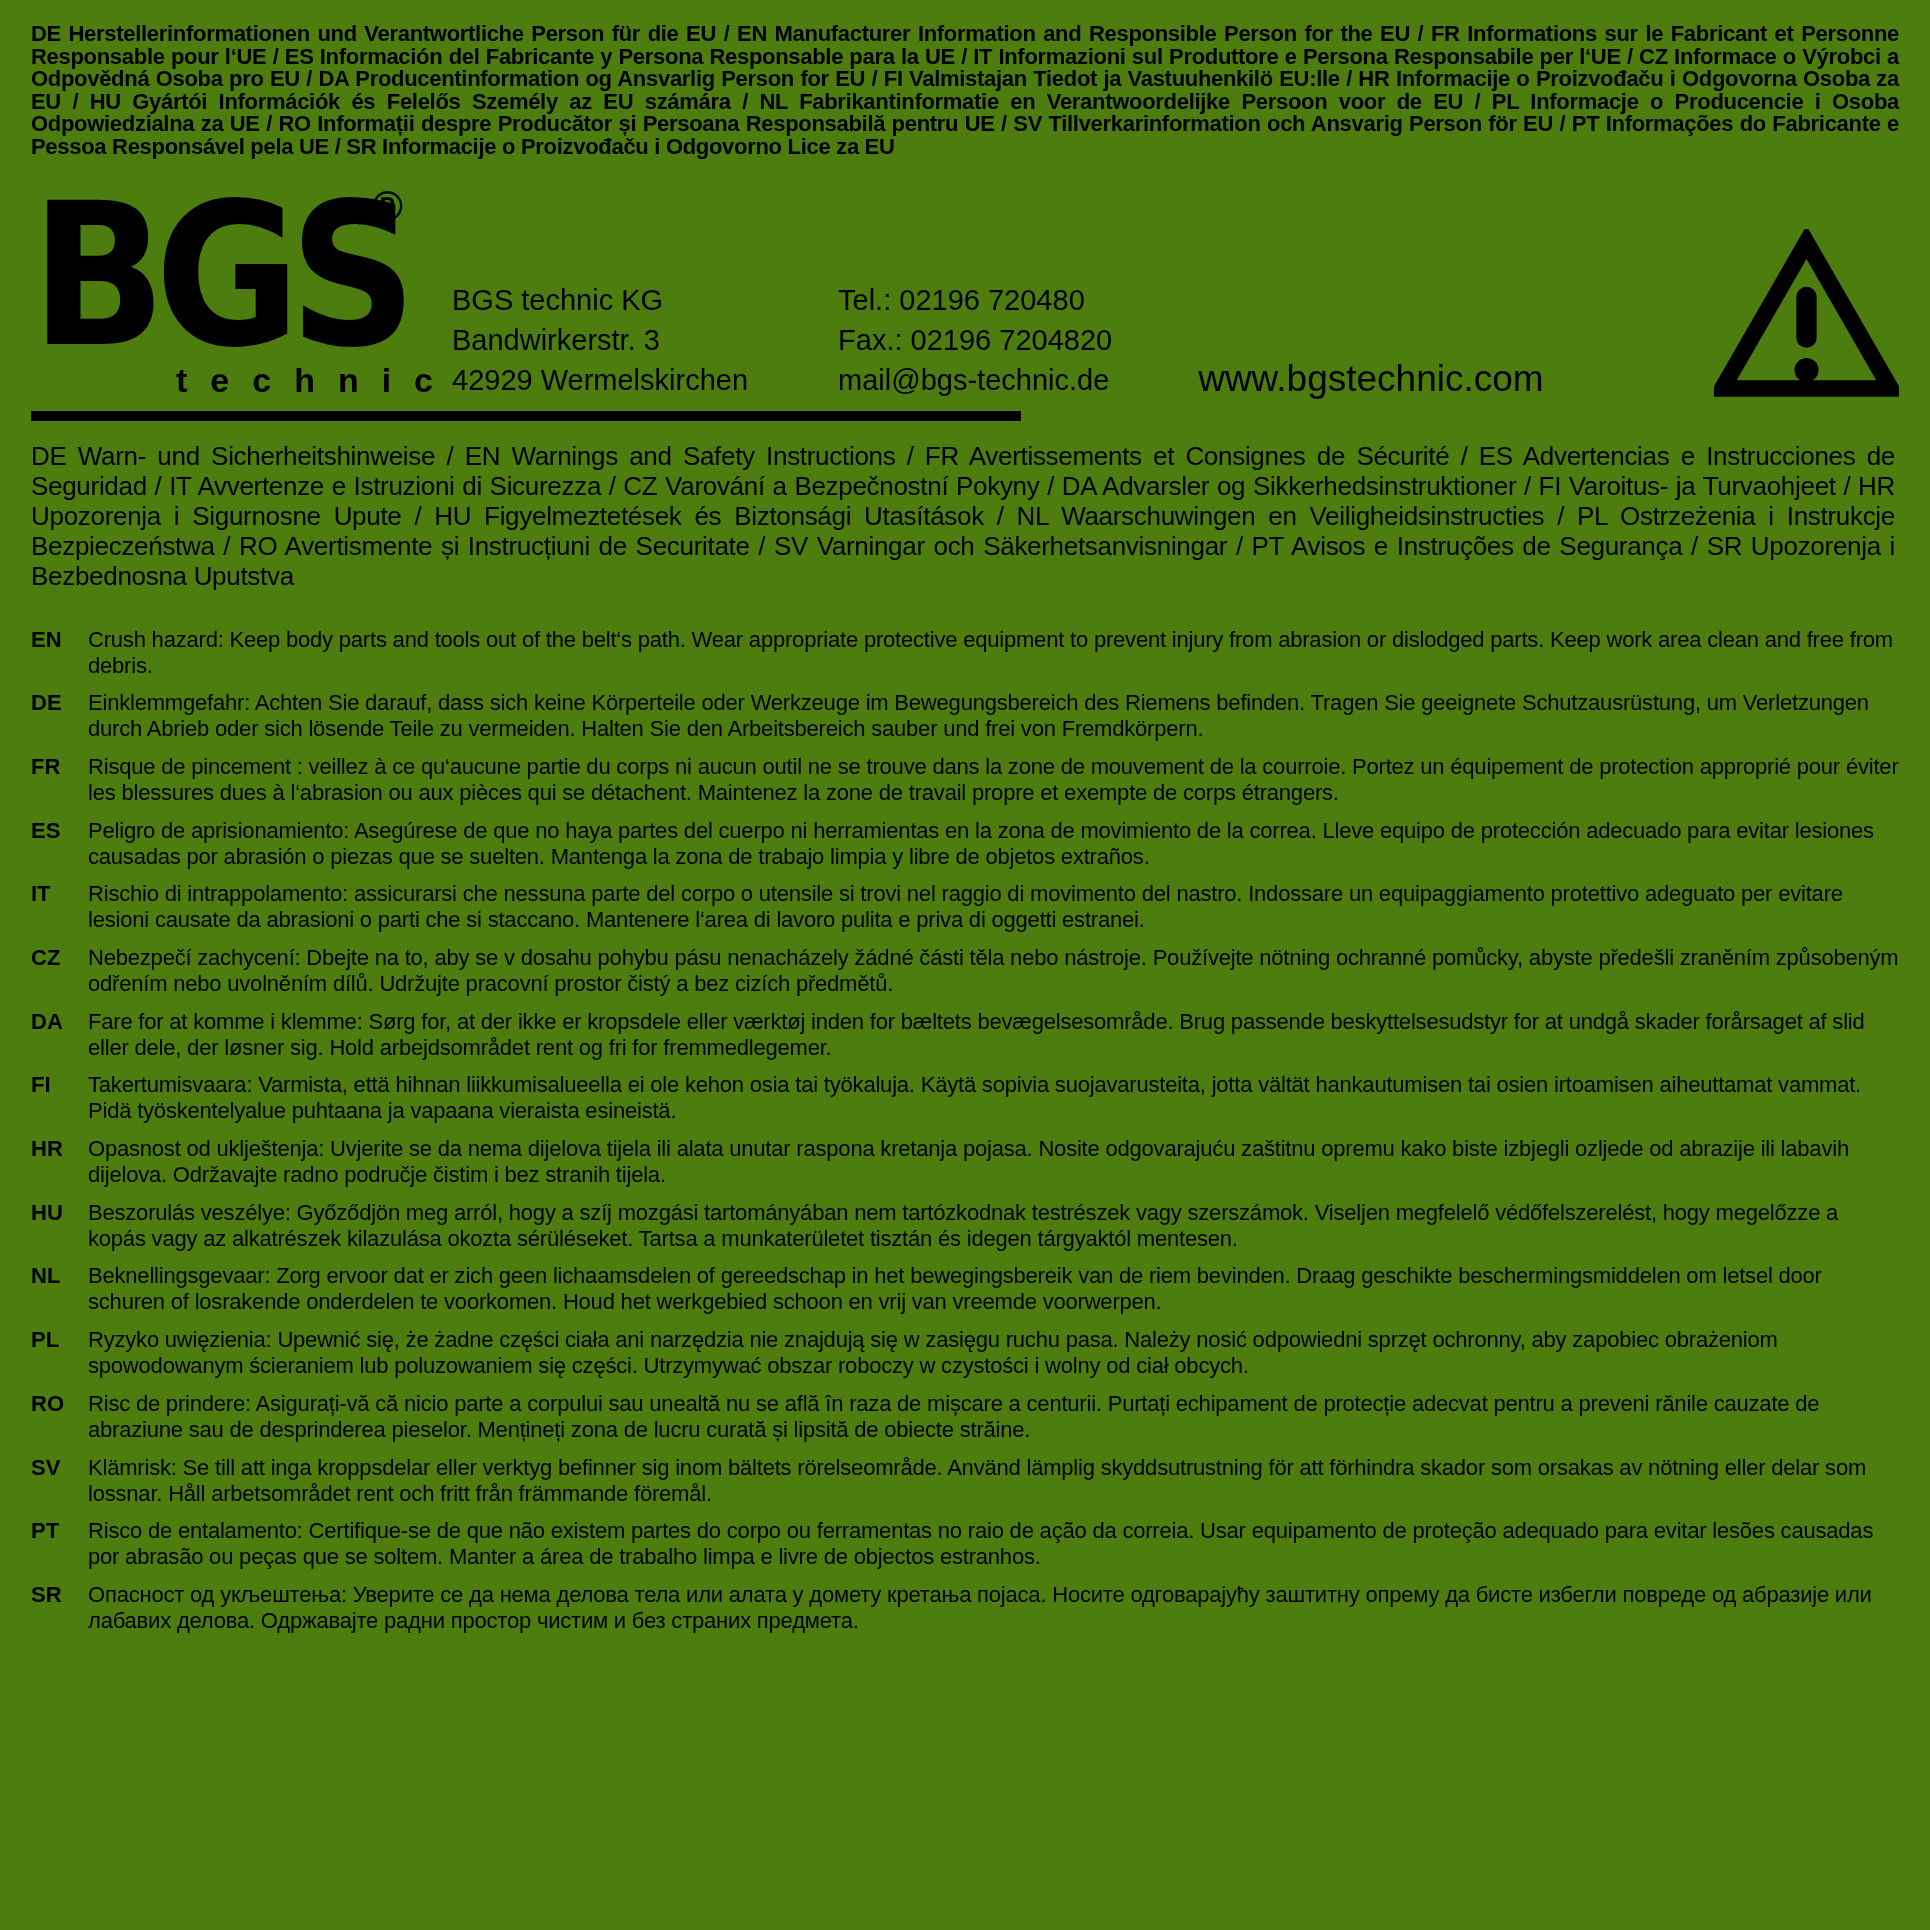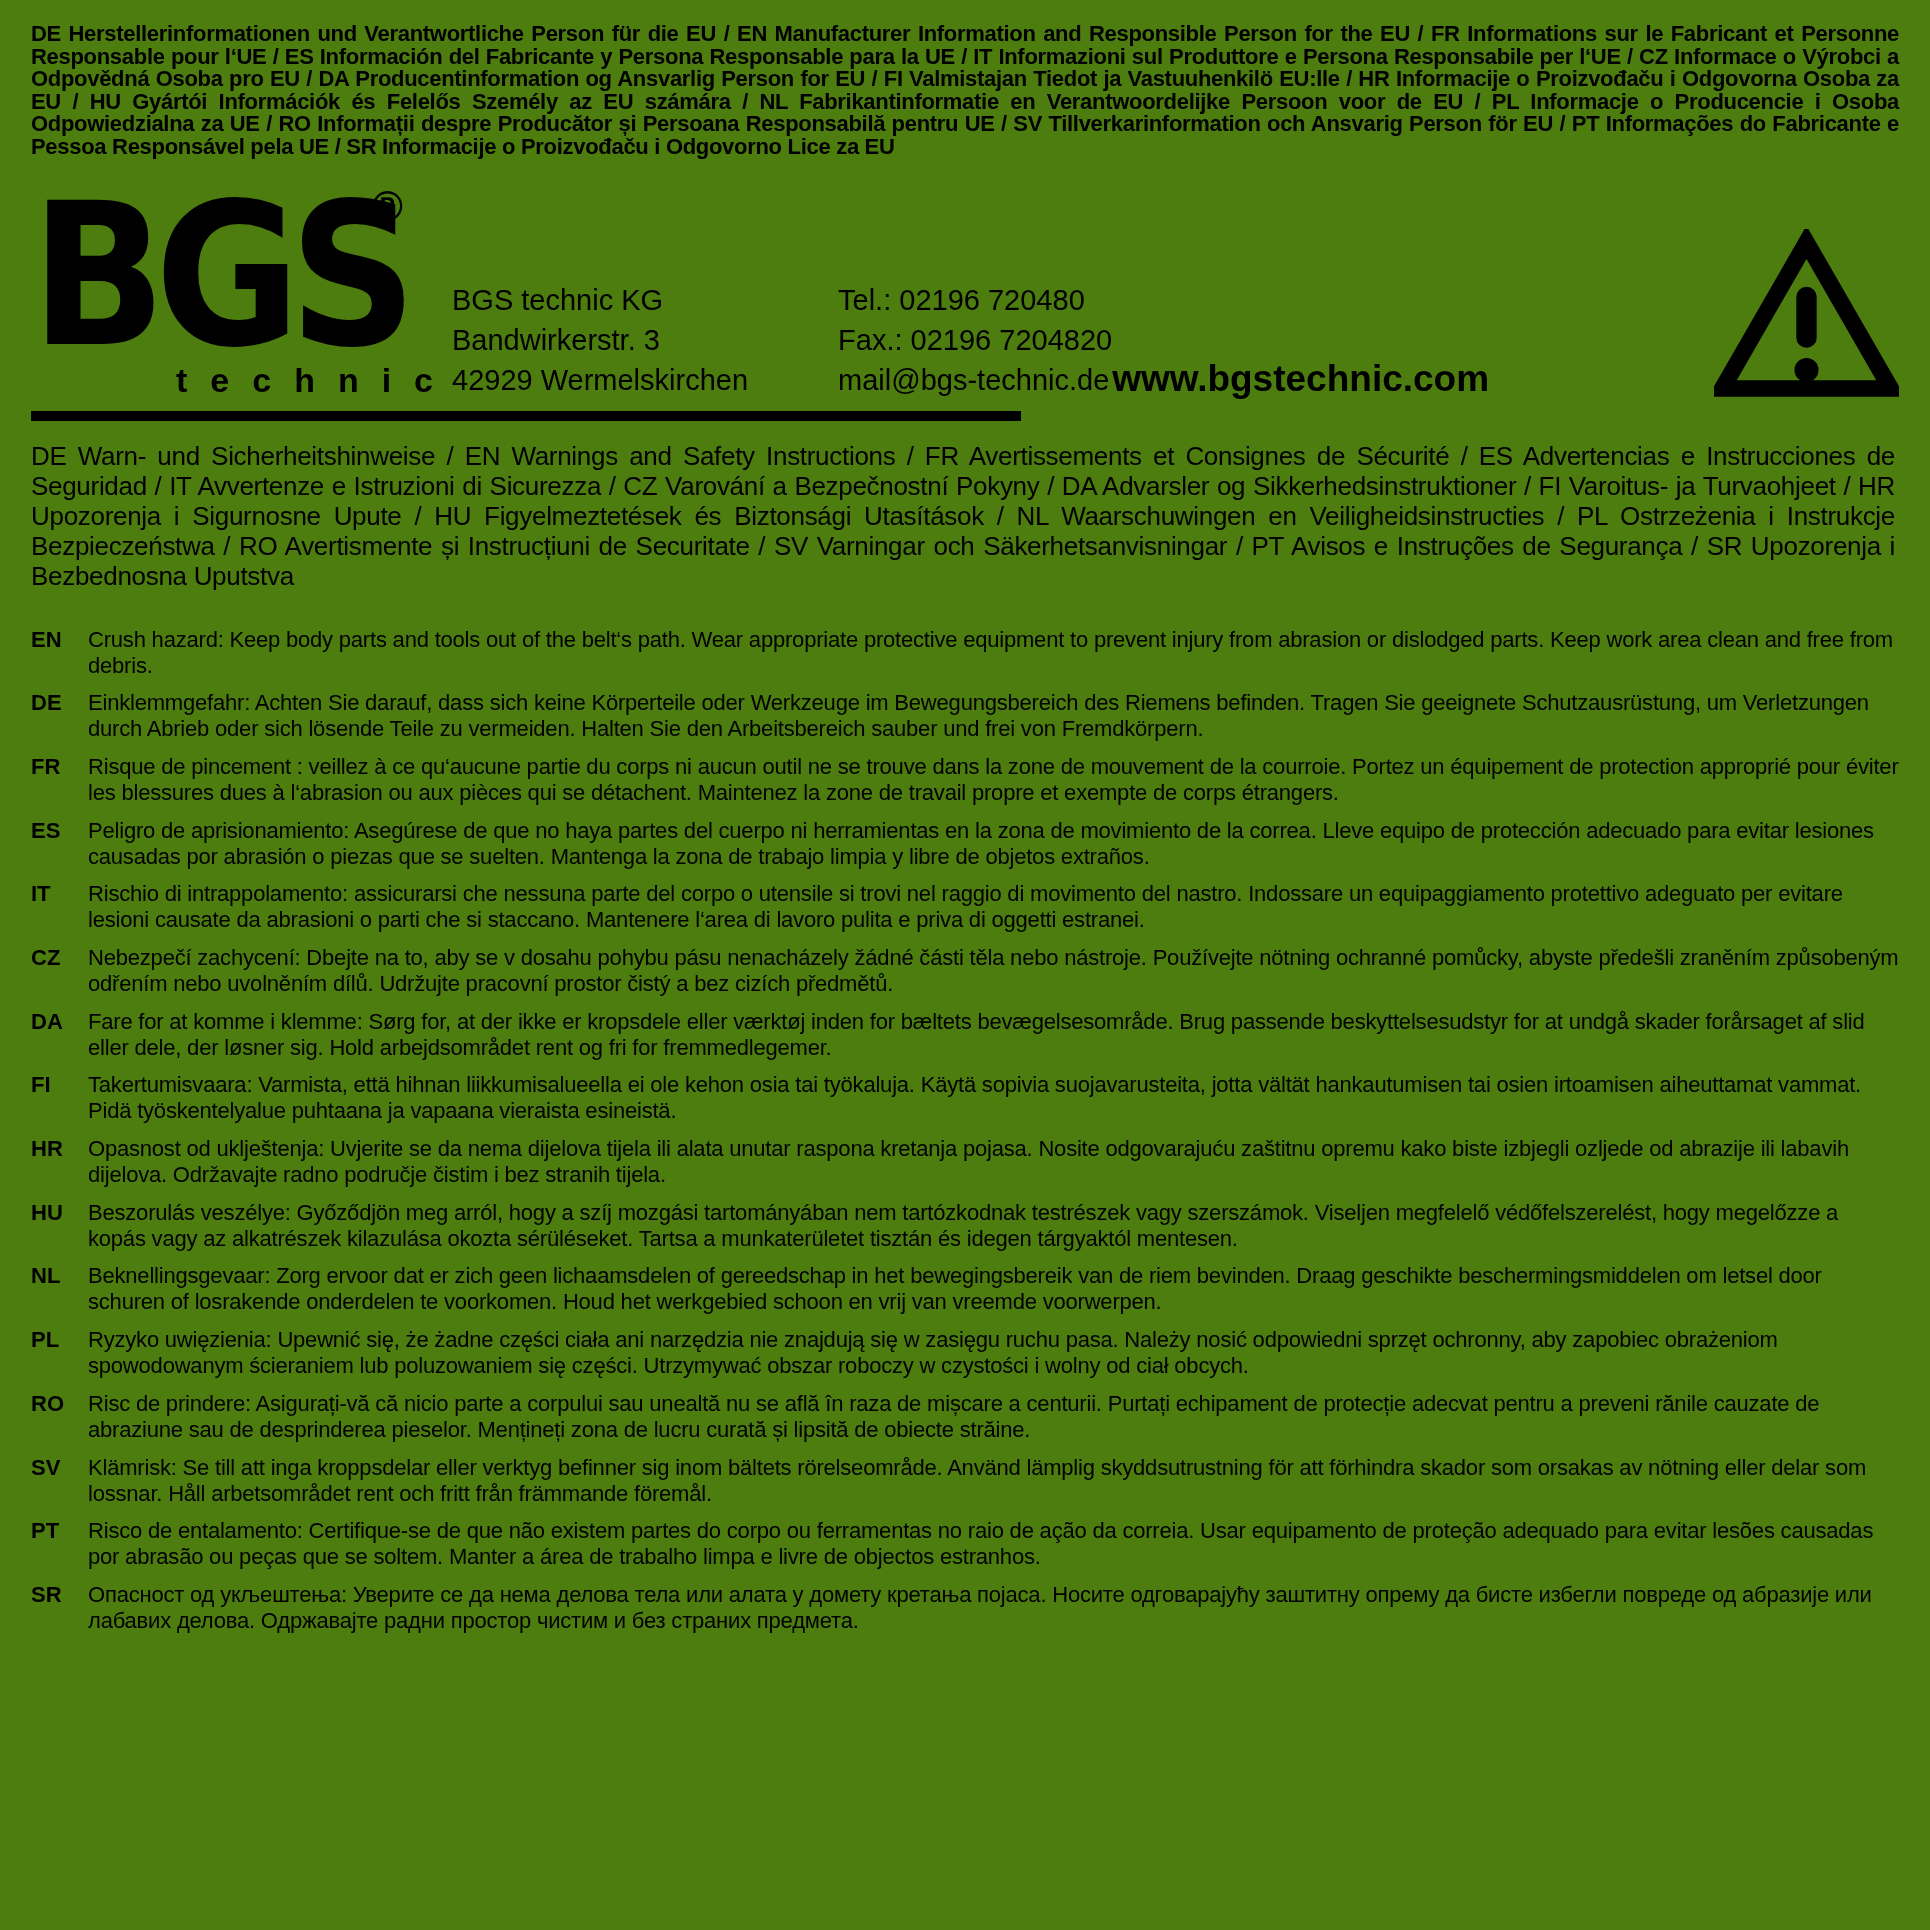--- a/index.html
+++ b/index.html
@@ -22,21 +22,21 @@
     transform:scaleY(1.12); transform-origin:top left;
   }
   .logo-reg { position:absolute; top:-1.6px; left:341px; font-size:42px; font-weight:bold; }
   .logo-technic {
     position:absolute; bottom:0; left:145px; font-weight:bold;
     font-size:34px; letter-spacing:23px; white-space:nowrap;
   }
   .address, .contact { font-size:29px; line-height:40px; margin-top:33px; }
   .address { margin-left:47px; }
   .contact { margin-left:90px; }
-  .website { margin-top:149px; font-weight:bold; font-size:37px; white-space:nowrap; }
+  .website { margin-left:86px; margin-top:149px; font-weight:normal; font-size:37px; white-space:nowrap; }
   .warning-triangle { margin-left:auto; margin-top:40px; width:185px; height:171px; flex:0 0 auto; }
   .rule { height:10px; background:#000; width:990px; margin-top:11px; }
   .warnings-header {
     font-weight:normal; font-size:26px; line-height:30px;
     text-align:justify; letter-spacing:-0.3px; margin:20px 4px 36px 0;
   }
   .entries { }
   .entry { display:flex; margin-bottom:11.7px; }
   .entry .code { flex:0 0 57px; font-weight:bold; font-size:22px; line-height:26px; }
   .entry .text { font-size:22px; line-height:26px; letter-spacing:-0.2px; text-align:left; }

